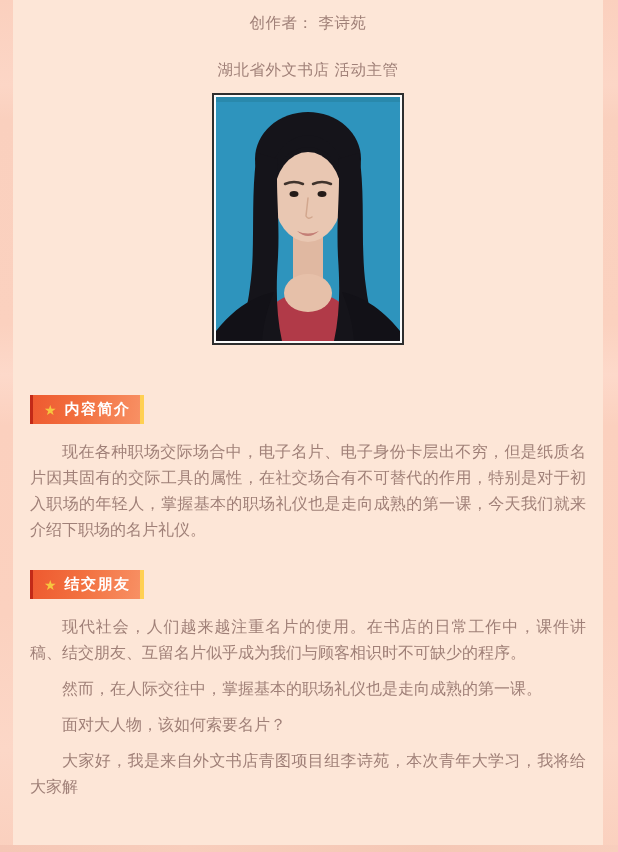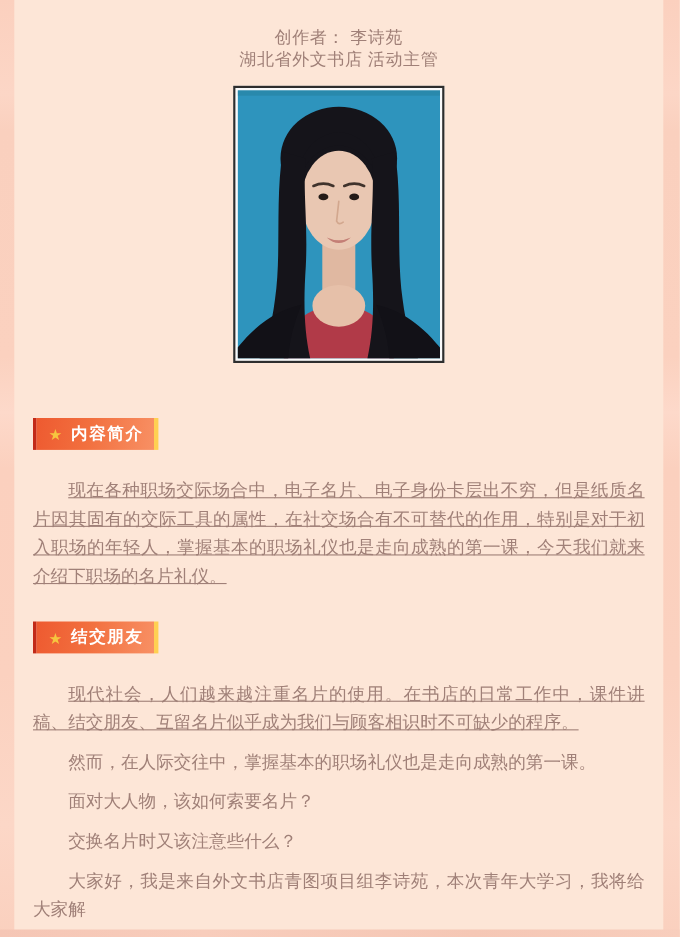--- a/index.html
+++ b/index.html
@@ -20,30 +20,30 @@
   .edge-strip.left  { left: 0;  width: 13px; }
   .edge-strip.right { right: 0; width: 15px; }
 
   .bottom-strip {
     position: absolute; bottom: 0; left: 0; width: 618px; height: 7px; z-index: 2;
     background: linear-gradient(90deg, #f5c6b5 0%, #f8cdbc 30%, #f5c7b5 70%, #f8cebd 100%);
   }
 
   .content {
     position: absolute; top: 0; left: 13px; width: 590px; height: 845px;
-    padding: 16px 17px; overflow: hidden;
+    padding: 4px 17px; overflow: hidden;
     color: #a08078;
   }
 
   .hdr-line {
     text-align: center; font-size: 15.5px; line-height: 17px;
     color: #a08078; letter-spacing: 0.5px;
   }
   .hdr-creator { padding-top: 10px; }
-  .hdr-role { margin-top: 3px; }
+  .hdr-role { margin-top: 30px; }
 
   .photo-frame {
     width: 192px; margin: 15px auto 0;
     border: 2px solid #2e2e2e;
     background: #fafafa; padding: 2px;
     line-height: 0;
   }
 
   .section-badge {
     display: inline-flex; align-items: center;
@@ -62,21 +62,21 @@
     color: #ffffff; font-size: 15px; font-weight: bold; letter-spacing: 1.5px;
   }
 
   .para {
     margin: 10px 0;
     font-size: 16px; line-height: 26px;
     text-align: justify;
     text-indent: 2em;
     color: #a08078;
   }
-  .para.first-after-badge { margin-top: 25px; text-decoration: underline; }
+  .para.first-after-badge { margin-top: 15px; }
 </style>
 </head>
 <body>
 
 <div class="page">
   <div class="edge-strip left"></div>
   <div class="edge-strip right"></div>
 
   <div class="content">
 
@@ -127,20 +127,19 @@
     </div>
 
     <div>
       <div class="section-badge badge-2">
         <span class="star">★</span>
         <span class="badge-label">结交朋友</span>
       </div>
       <p class="para first-after-badge">现代社会，人们越来越注重名片的使用。在书店的日常工作中，课件讲稿、结交朋友、互留名片似乎成为我们与顾客相识时不可缺少的程序。</p>
       <p class="para">然而，在人际交往中，掌握基本的职场礼仪也是走向成熟的第一课。</p>
       <p class="para">面对大人物，该如何索要名片？</p>
-      <p class="para">交换名片时又该注意些什么？</p>
       <p class="para">大家好，我是来自外文书店青图项目组李诗苑，本次青年大学习，我将给大家解</p>
     </div>
 
   </div>
 
   <div class="bottom-strip"></div>
 </div>
 
 </body></html>

